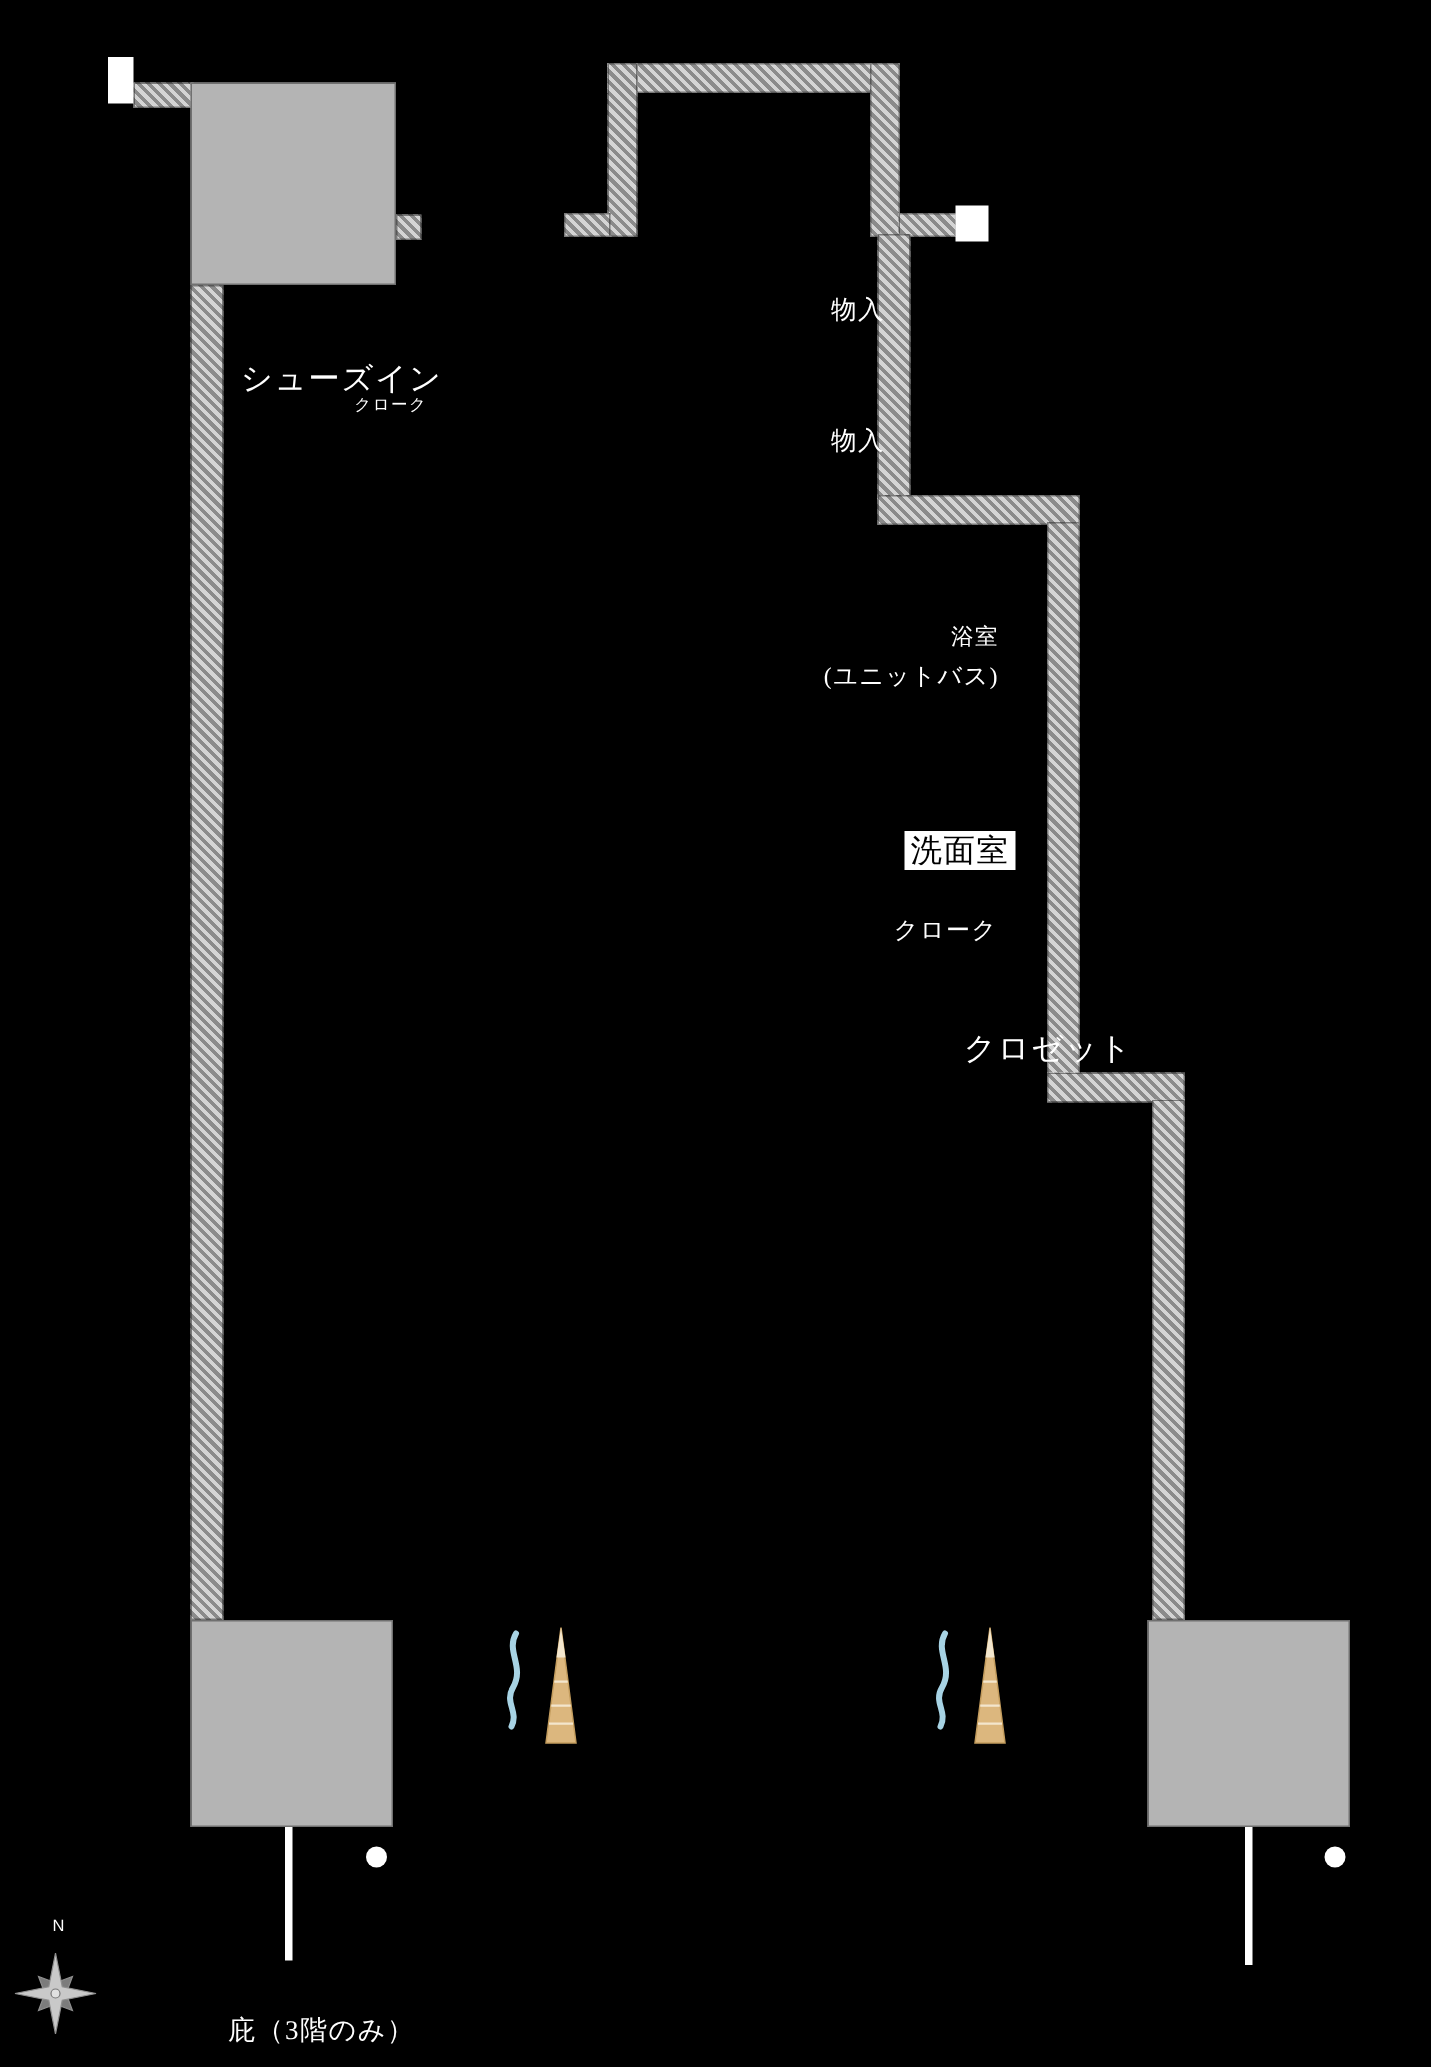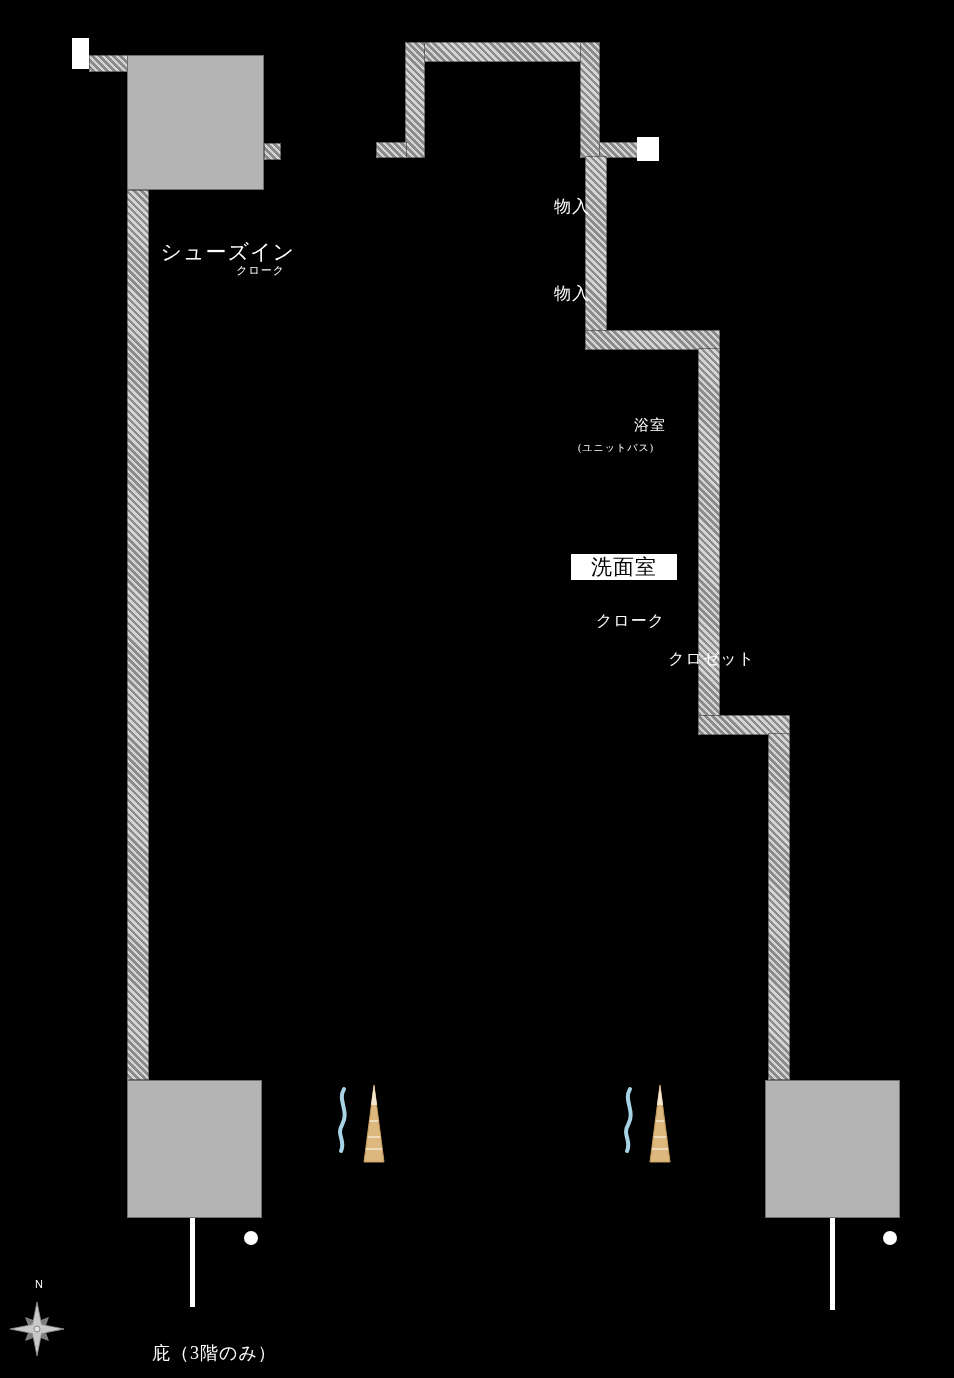--- a/index.html
+++ b/index.html
@@ -31,21 +31,21 @@
     color:var(--text,#fff);
     text-align:right;
     letter-spacing:1px;
     line-height:1.2;
     white-space:nowrap;
   }
   .label.left-align { text-align:left; }
   .hl {
     background:var(--washroom-bg,#fff);
     color:var(--washroom-text,#000);
-    padding:1px 20px;
+    padding:1px 4px;
     margin-top:48px;
   }
   svg.abs { position:absolute; }
 </style>
 </head>
 <body>
 
 <div class="plan">
 
   <div class="wall" style="left:89px;top:55px;width:40px;height:17px"></div>
@@ -74,28 +74,28 @@
   <div class="dot" style="left:244px;top:1231px"></div>
   <div class="dot" style="left:883px;top:1231px"></div>
 
   <div class="label" style="left:135px;top:240px;width:160px;font-size:21px">シューズイン</div>
   <div class="label" style="left:145px;top:264px;width:140px;font-size:11px">クローク</div>
 
   <div class="label" style="left:490px;top:197px;width:100px;font-size:17px">物入</div>
   <div class="label" style="left:490px;top:284px;width:100px;font-size:17px">物入</div>
 
   <div class="label" style="left:466px;top:416px;width:200px;font-size:15px">浴室</div>
-  <div class="label" style="left:454px;top:442px;width:200px;font-size:10px">(ユニットバス)</div>
+  <div class="label" style="left:466px;top:442px;width:200px;font-size:16px">(ユニットバス)</div>
 
   <div class="label" style="left:477px;top:555px;width:200px;font-size:21px">
     <span class="hl">洗面室</span>
   </div>
 
   <div class="label" style="left:465px;top:611px;width:200px;font-size:16px">クローク</div>
-  <div class="label" style="left:555px;top:649px;width:200px;font-size:16px">クロゼット</div>
+  <div class="label" style="left:555px;top:687px;width:200px;font-size:21px">クロゼット</div>
 
   <div class="label left-align" style="left:152px;top:1343px;font-size:18px">庇（3階のみ）</div>
 
   <svg class="abs" width="62" height="82" viewBox="0 0 62 82" style="left:330px;top:1083px">
     <path d="M14 6 C 7 18, 20 28, 12 42 C 6 52, 16 58, 11 68" fill="none" stroke="#a7d3e4" stroke-width="4" stroke-linecap="round"></path>
     <polygon points="44,2 54,79 34,79" fill="#dcb77e" stroke="#c49d5e" stroke-width="1"></polygon>
     <polygon points="44,2 47,22 41,22" fill="#f3e6cd"></polygon>
     <path d="M39.5,38 L48.5,38 M37.5,54 L50.5,54 M36,66 L52,66" stroke="#f3e6cd" stroke-width="1.5"></path>
   </svg>
   <svg class="abs" width="62" height="82" viewBox="0 0 62 82" style="left:616px;top:1083px">

